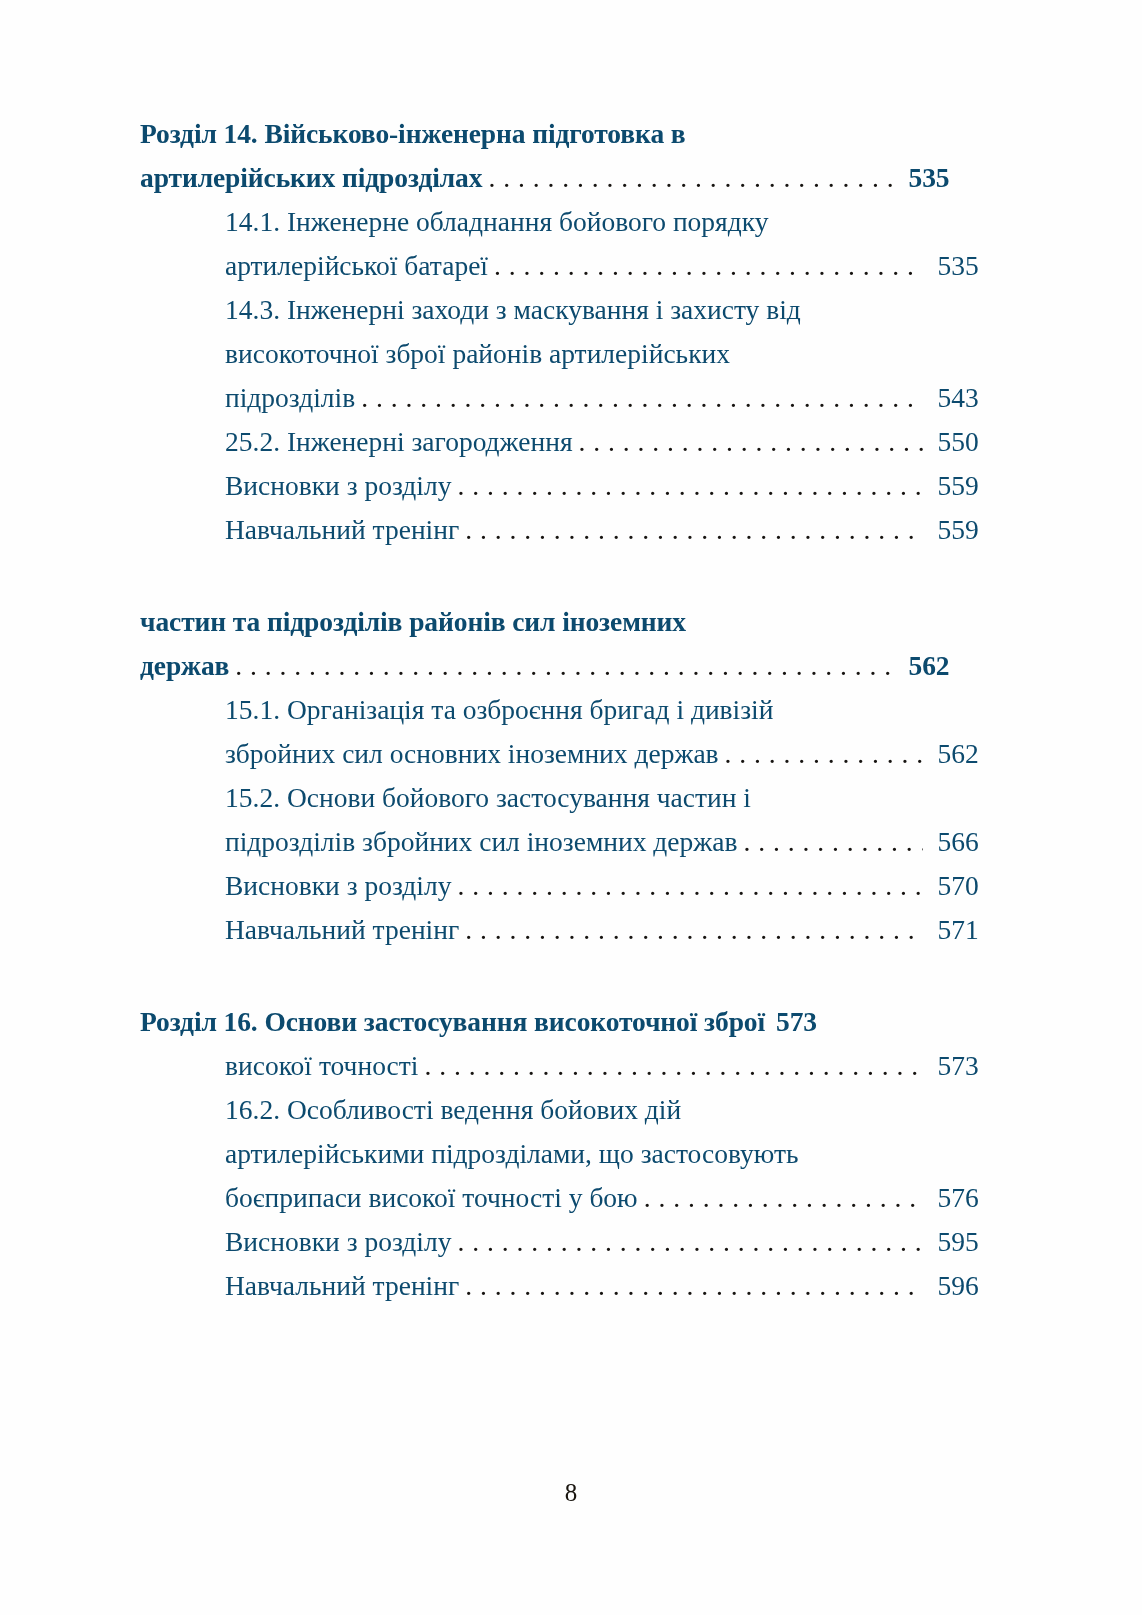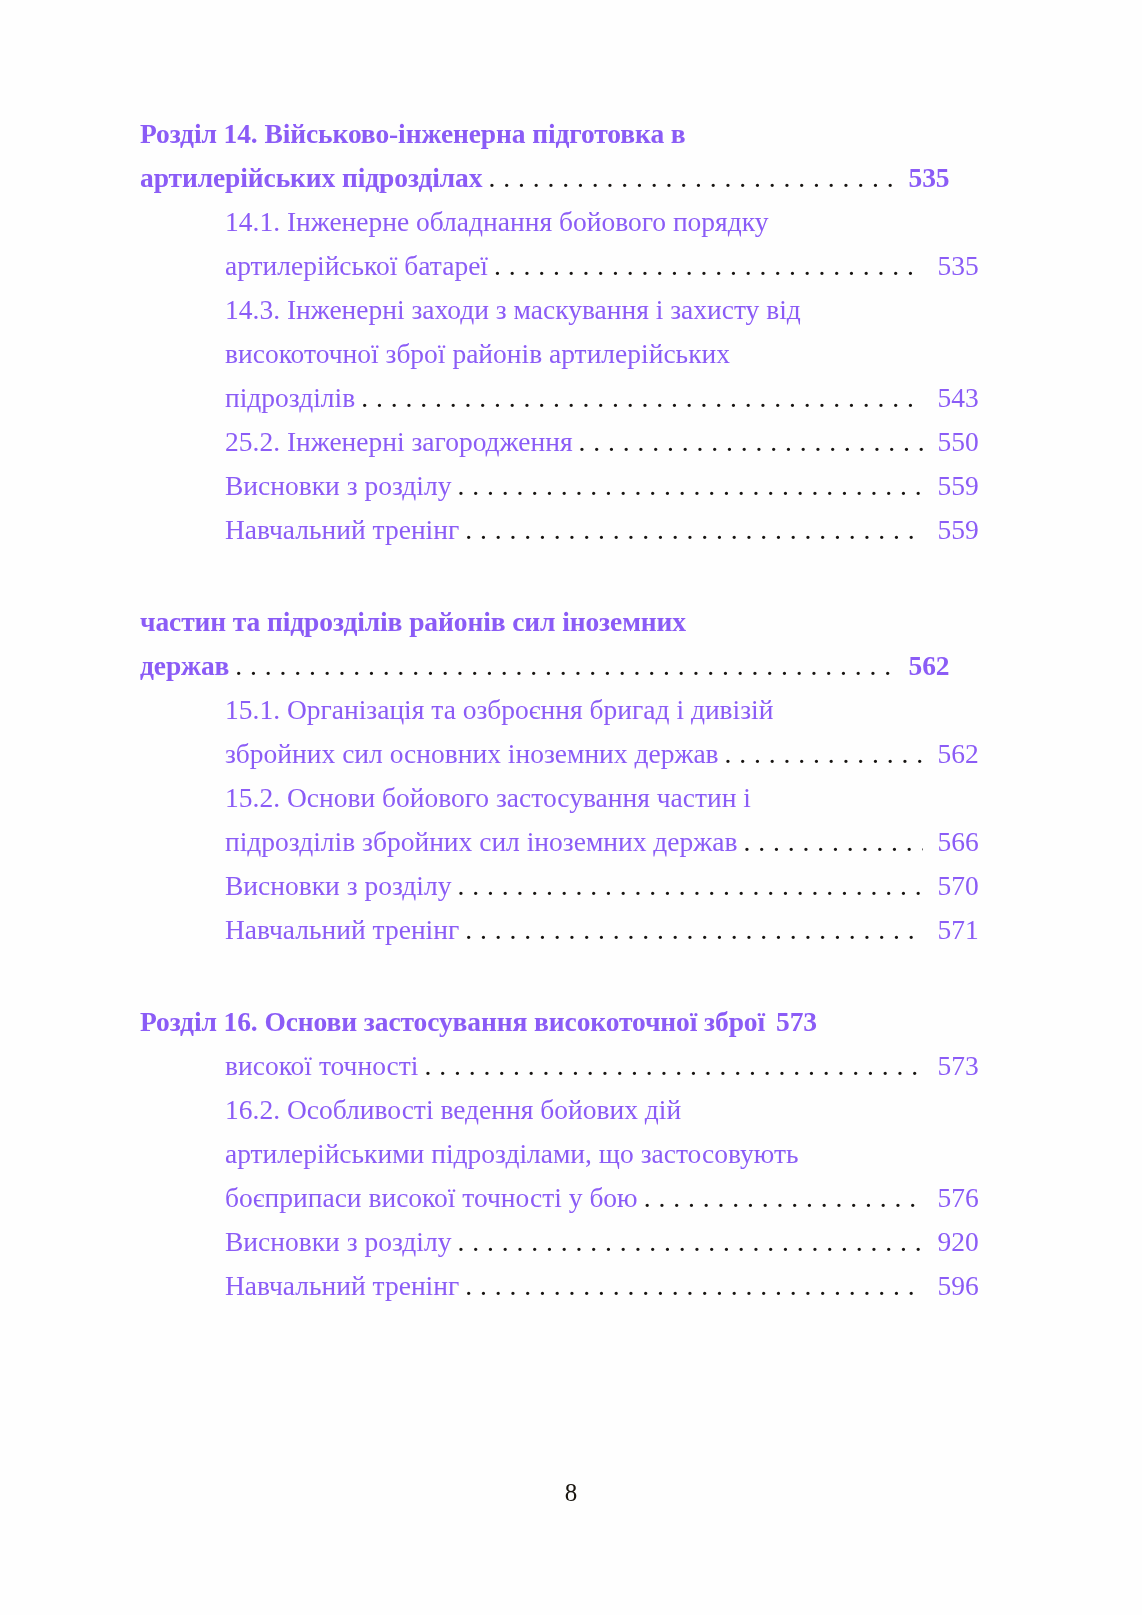--- a/index.html
+++ b/index.html
@@ -31,21 +31,21 @@
     top: 112px;
     width: 820px;
   }
 
   
   .entry {
     position: relative;
     width: 820px;
     font-size: 27.5px;
     line-height: 44px;
-    color: #8b5cf6;
+    color: #0c4a6e;
   }
 
   
   .line {
     position: relative;
     display: block;
     white-space: nowrap;
   }
 
   .line-inner {
@@ -286,21 +286,21 @@
             <span class="leader"></span>
             <span class="pageno">576</span>
           </div>
         </div>
       </div>
       <div class="entry sub">
         <div class="line">
           <div class="line-inner">
             <span class="txt">Висновки з розділу</span>
             <span class="leader"></span>
-            <span class="pageno">920</span>
+            <span class="pageno">595</span>
           </div>
         </div>
       </div>
       <div class="entry sub">
         <div class="line">
           <div class="line-inner">
             <span class="txt">Навчальний тренінг</span>
             <span class="leader"></span>
             <span class="pageno">596</span>
           </div>

